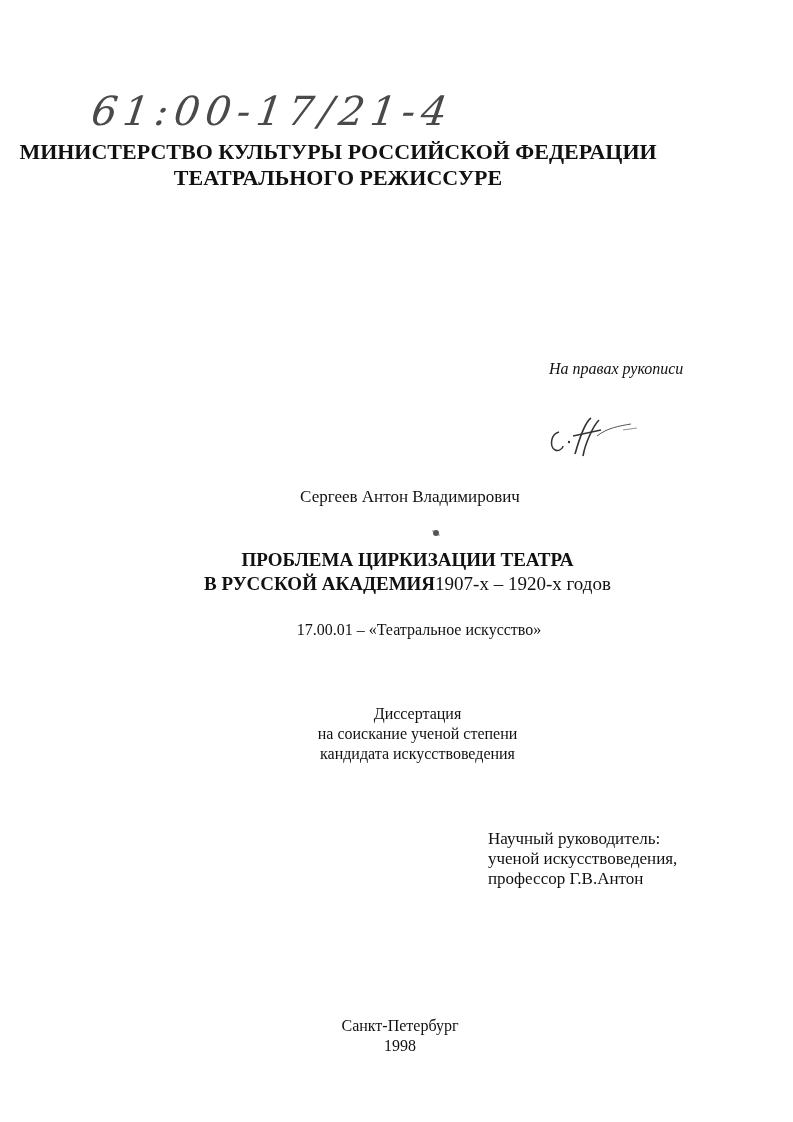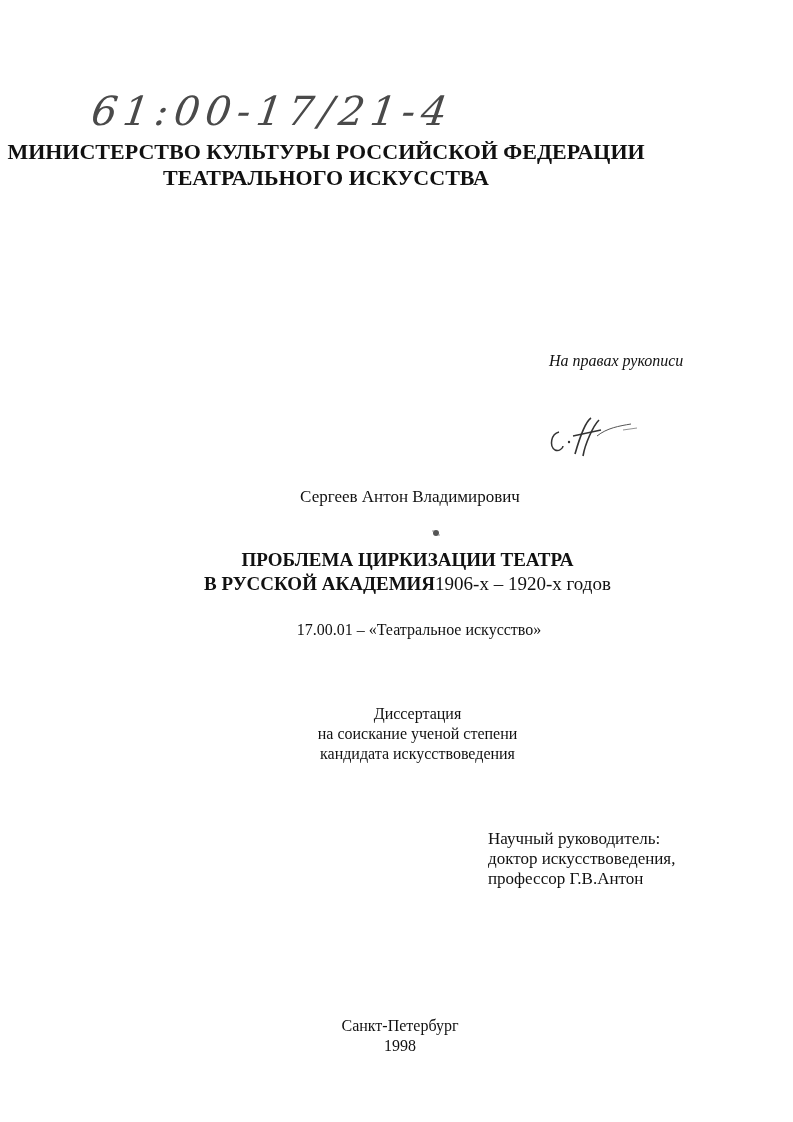--- a/index.html
+++ b/index.html
@@ -1,47 +1,47 @@
 <!DOCTYPE html>
 <html><head>
   <meta charset="utf-8">
   <style>
     html, body { margin: 0; padding: 0; }
     body {
       width: 793px; height: 1122px; background: #ffffff; position: relative; overflow: hidden;
       font-family: "Liberation Serif", serif; color: #111;
     }
     .abs { position: absolute; }
-    .center { left: 4px; width: 644px; text-align: center; }
+    .center { left: 16px; width: 644px; text-align: center; }
     .handwritten {
       left: 92px; top: 88px; font-family: "DejaVu Serif", serif; font-style: italic;
       font-size: 40px; color: #4a4a4a; letter-spacing: 6px; font-weight: 200;
       transform: skewX(-8deg);
     }
     .ministry { top: 139px; font-size: 22px; font-weight: bold; line-height: 26px; }
-    .rights { left: 549px; top: 352px; font-size: 16px; font-style: italic; }
+    .rights { left: 549px; top: 360px; font-size: 16px; font-style: italic; }
     .signature { left: 545px; top: 410px; width: 95px; height: 50px; }
     .author { top: 487px; font-size: 17px; left: 0; width: 820px; }
     .speck { left: 430px; top: 528px; width: 12px; height: 10px; }
     .title { top: 548px; font-size: 19px; font-weight: bold; line-height: 24px; left: 0; width: 815px; }
     .title .normal { font-weight: normal; }
     .spec { top: 621px; font-size: 16px; left: 0; width: 838px; }
     .diss { top: 704px; font-size: 16px; line-height: 20px; left: 0; width: 835px; }
     .advisor { left: 488px; top: 829px; font-size: 17px; line-height: 20px; }
     .city { top: 1016px; font-size: 16px; line-height: 20px; left: 0; width: 800px; }
     .line { display: block; }
   </style>
 </head>
 <body>
 
 <div class="abs handwritten">61:00-17/21-4</div>
 
 <div class="abs center ministry">
   <span class="line">МИНИСТЕРСТВО КУЛЬТУРЫ РОССИЙСКОЙ ФЕДЕРАЦИИ</span>
-  <span class="line">ТЕАТРАЛЬНОГО ИСКУССТВА</span>
+  <span class="line">ТЕАТРАЛЬНОГО РЕЖИССУРЕ</span>
 </div>
 
 <div class="abs rights">На правах рукописи</div>
 
 <svg class="abs signature" viewBox="0 0 95 50">
   <path d="M14 22 C6 24, 4 36, 10 40 C14 42, 18 38, 18 36" stroke="#333" stroke-width="1.5" fill="none"></path>
   <circle cx="24" cy="32" r="1.2" fill="#333"></circle>
   <path d="M30 44 C34 30, 40 12, 46 8" stroke="#333" stroke-width="1.6" fill="none"></path>
   <path d="M38 46 C40 34, 48 16, 54 10" stroke="#333" stroke-width="1.6" fill="none"></path>
   <path d="M28 26 L56 20" stroke="#333" stroke-width="1.3" fill="none"></path>
@@ -52,33 +52,33 @@
 <div class="abs center author">Сергеев Антон Владимирович</div>
 
 <svg class="abs speck" viewBox="0 0 12 10">
   <circle cx="6" cy="5" r="3" fill="#555"></circle>
   <circle cx="3" cy="3" r="0.8" fill="#888"></circle>
   <circle cx="9" cy="7" r="0.8" fill="#888"></circle>
 </svg>
 
 <div class="abs center title">
   <span class="line">ПРОБЛЕМА ЦИРКИЗАЦИИ ТЕАТРА</span>
-  <span class="line"><span>В РУССКОЙ АКАДЕМИЯ</span><span class="normal">1906-х – 1920-х годов</span></span>
+  <span class="line"><span>В РУССКОЙ АКАДЕМИЯ</span><span class="normal">1907-х – 1920-х годов</span></span>
 </div>
 
 <div class="abs center spec">17.00.01 – «Театральное искусство»</div>
 
 <div class="abs center diss">
   <span class="line">Диссертация</span>
   <span class="line">на соискание ученой степени</span>
   <span class="line">кандидата искусствоведения</span>
 </div>
 
 <div class="abs advisor">
   <span class="line">Научный руководитель:</span>
-  <span class="line">доктор искусствоведения,</span>
+  <span class="line">ученой искусствоведения,</span>
   <span class="line">профессор Г.В.Антон</span>
 </div>
 
 <div class="abs center city">
   <span class="line">Санкт-Петербург</span>
   <span class="line">1998</span>
 </div>
 
 </body></html>

